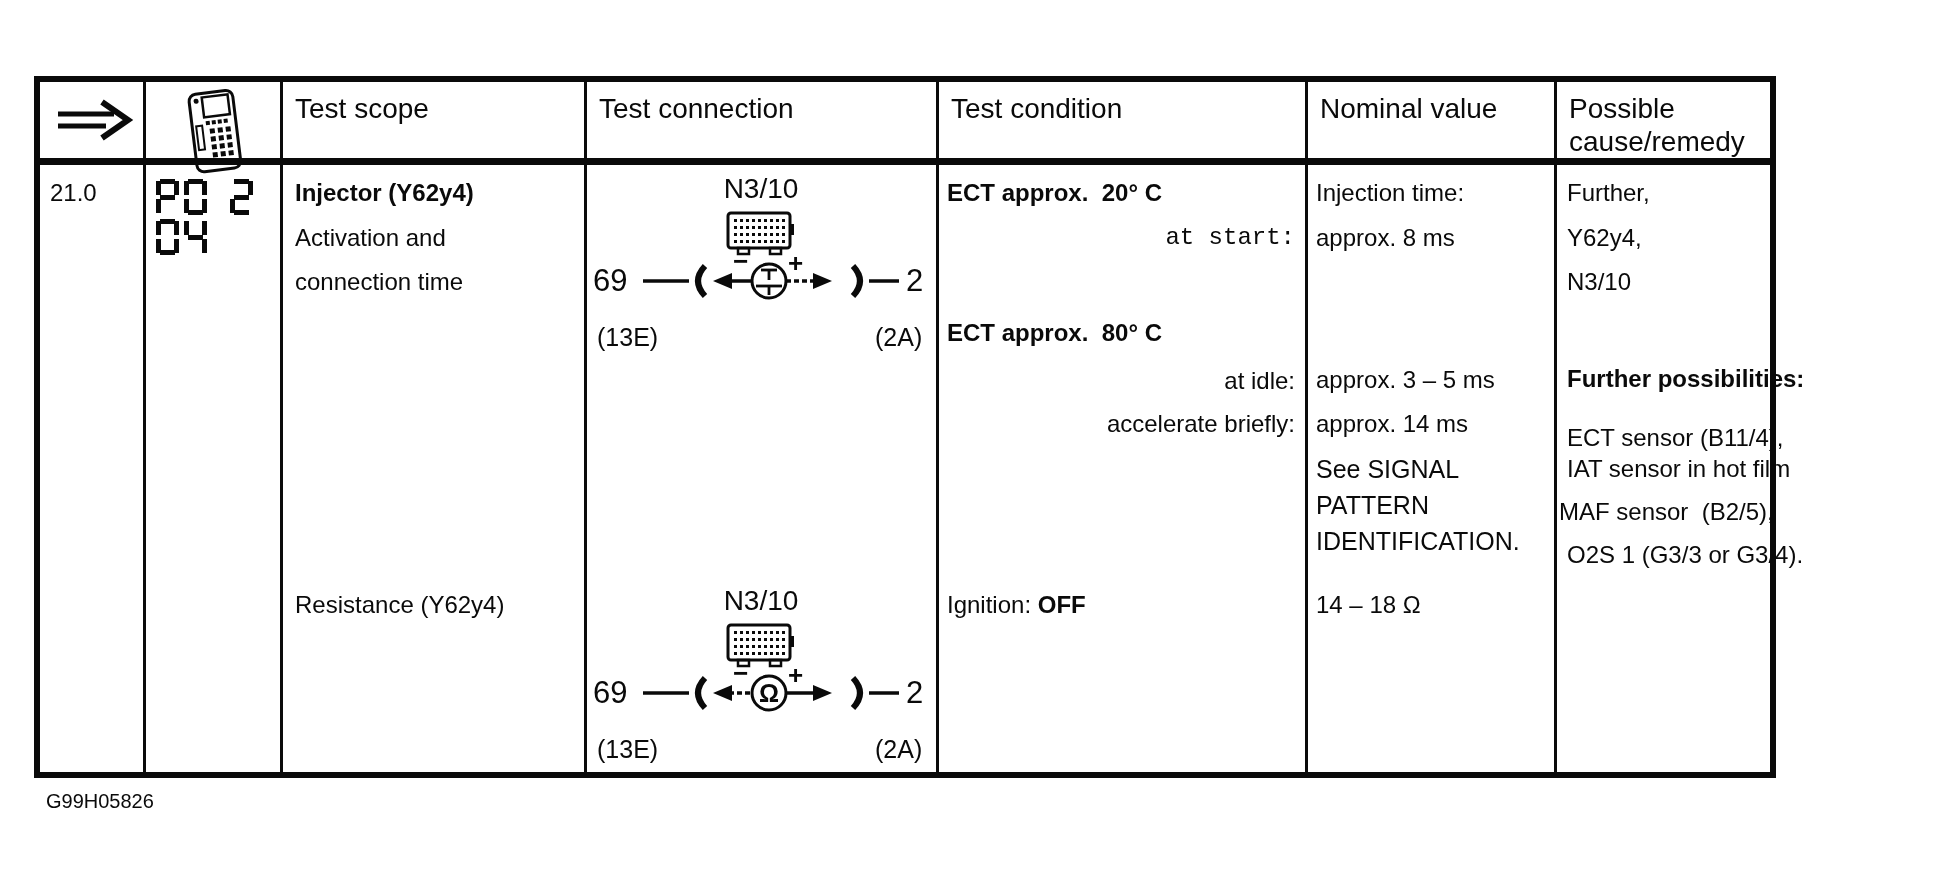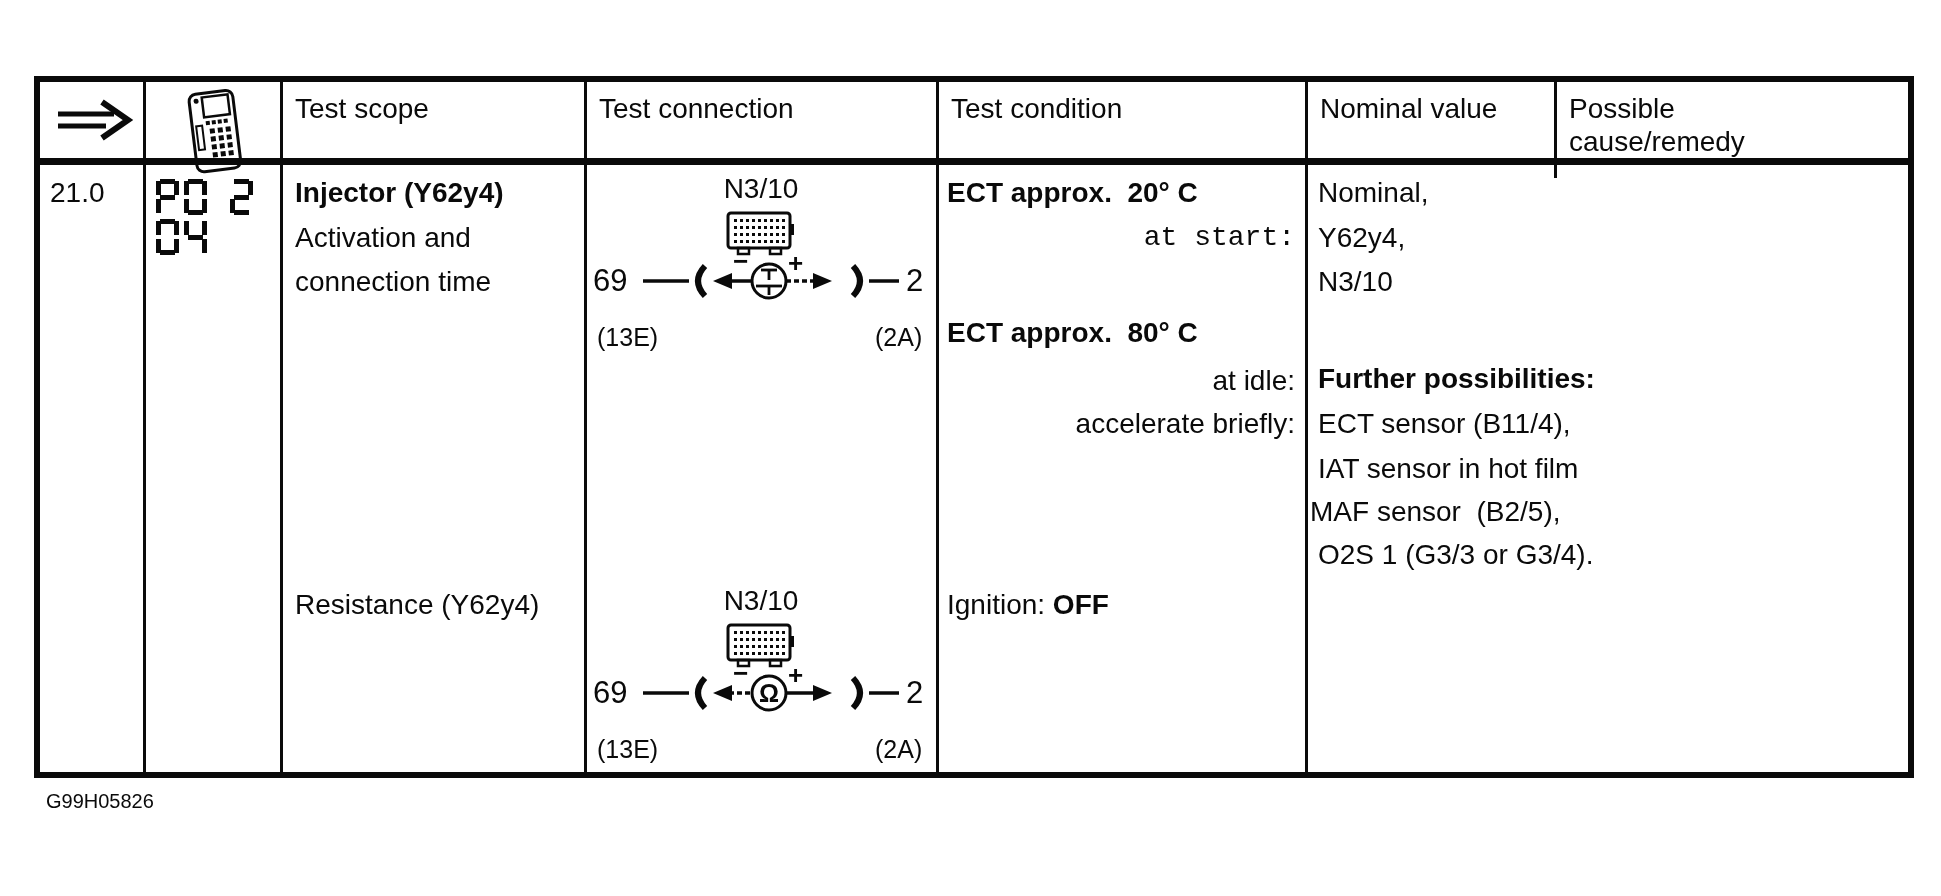--- a/index.html
+++ b/index.html
@@ -1,23 +1,23 @@
 <!DOCTYPE html>
 <html><head>
 <meta charset="utf-8">
 <style>
   html,body{margin:0;padding:0;background:#fff;}
   body{width:1941px;height:896px;position:relative;font-family:"Liberation Sans",sans-serif;color:#0a0a0a;}
-  .table{position:absolute;left:34px;top:76px;width:1880px;height:702px;border:6px solid #0a0a0a;box-sizing:border-box;display:flex;flex-direction:column;}
+  .table{position:absolute;left:34px;top:76px;width:1742px;height:702px;border:6px solid #0a0a0a;box-sizing:border-box;display:flex;flex-direction:column;}
   .hrow{display:grid;grid-template-columns:106px 137px 304px 352px 369px 249px 1fr;height:76px;border-bottom:7px solid #0a0a0a;}
   .brow{display:grid;grid-template-columns:106px 137px 304px 352px 369px 249px 1fr;flex:1;}
   .cell{border-right:3px solid #0a0a0a;position:relative;box-sizing:border-box;}
   .cell:last-child{border-right:none;}
   .hcell{font-size:28px;padding:10px 0 0 12px;line-height:33px;}
-  .line{position:absolute;white-space:pre;font-size:28px;line-height:32px;}
+  .line{position:absolute;white-space:pre;font-size:24px;line-height:32px;}
   .b{font-weight:bold;}
   .ra{right:10px;text-align:right;}
   .small{font-size:25px;line-height:36px;}
   .footer{position:absolute;left:46px;top:790px;font-size:20px;}
   
   .sevenseg{position:absolute;}
   .ss-char{position:relative;display:inline-block;width:23px;height:36px;margin-right:5px;}
   .ss-sp{width:13px;}
   .ss{position:absolute;background:#0a0a0a;display:block;}
   .sh{width:15px;height:5px;left:4px;}
@@ -243,27 +243,35 @@
 
     <div class="cell">
       <span class="line b" style="top:12px;left:8px;">ECT approx.  20° C</span>
       <span class="line ra" style="top:57px;font-family:Liberation Mono, monospace;">at start:</span>
       <span class="line b" style="top:152px;left:8px;">ECT approx.  80° C</span>
       <span class="line ra" style="top:200px;">at idle:</span>
       <span class="line ra" style="top:243px;">accelerate briefly:</span>
       <span class="line" style="top:424px;left:8px;"><span>Ignition: </span><span class="b">OFF</span></span>
     </div>
 
-
-    <div class="cell">
-      <span class="line" style="top:12px;left:10px;">Nominal,</span>
+    <div class="cell">
+      <span class="line" style="top:12px;left:8px;">Injection time:</span>
+      <span class="line" style="top:57px;left:8px;">approx. 8 ms</span>
+      <span class="line" style="top:199px;left:8px;">approx. 3 – 5 ms</span>
+      <span class="line" style="top:243px;left:8px;">approx. 14 ms</span>
+      <span class="line small" style="top:286px;left:8px;"><span>See SIGNAL</span><br><span>PATTERN</span><br><span>IDENTIFICATION.</span></span>
+      <span class="line" style="top:424px;left:8px;">14 – 18 Ω</span>
+    </div>
+
+    <div class="cell">
+      <span class="line" style="top:12px;left:10px;">Further,</span>
       <span class="line" style="top:57px;left:10px;">Y62y4,</span>
       <span class="line" style="top:101px;left:10px;">N3/10</span>
       <span class="line b" style="top:198px;left:10px;">Further possibilities:</span>
-      <span class="line" style="top:243px;left:10px;text-align:right;">ECT sensor (B11/4),</span>
+      <span class="line" style="top:257px;left:10px;text-align:right;">ECT sensor (B11/4),</span>
       <span class="line" style="top:288px;left:10px;">IAT sensor in hot film</span>
       <span class="line" style="top:331px;left:2px;">MAF sensor  (B2/5),</span>
       <span class="line" style="top:374px;left:10px;">O2S 1 (G3/3 or G3/4).</span>
     </div>
   </div>
 </div>
 
 <div class="footer">G99H05826</div>
 
 </body></html>

